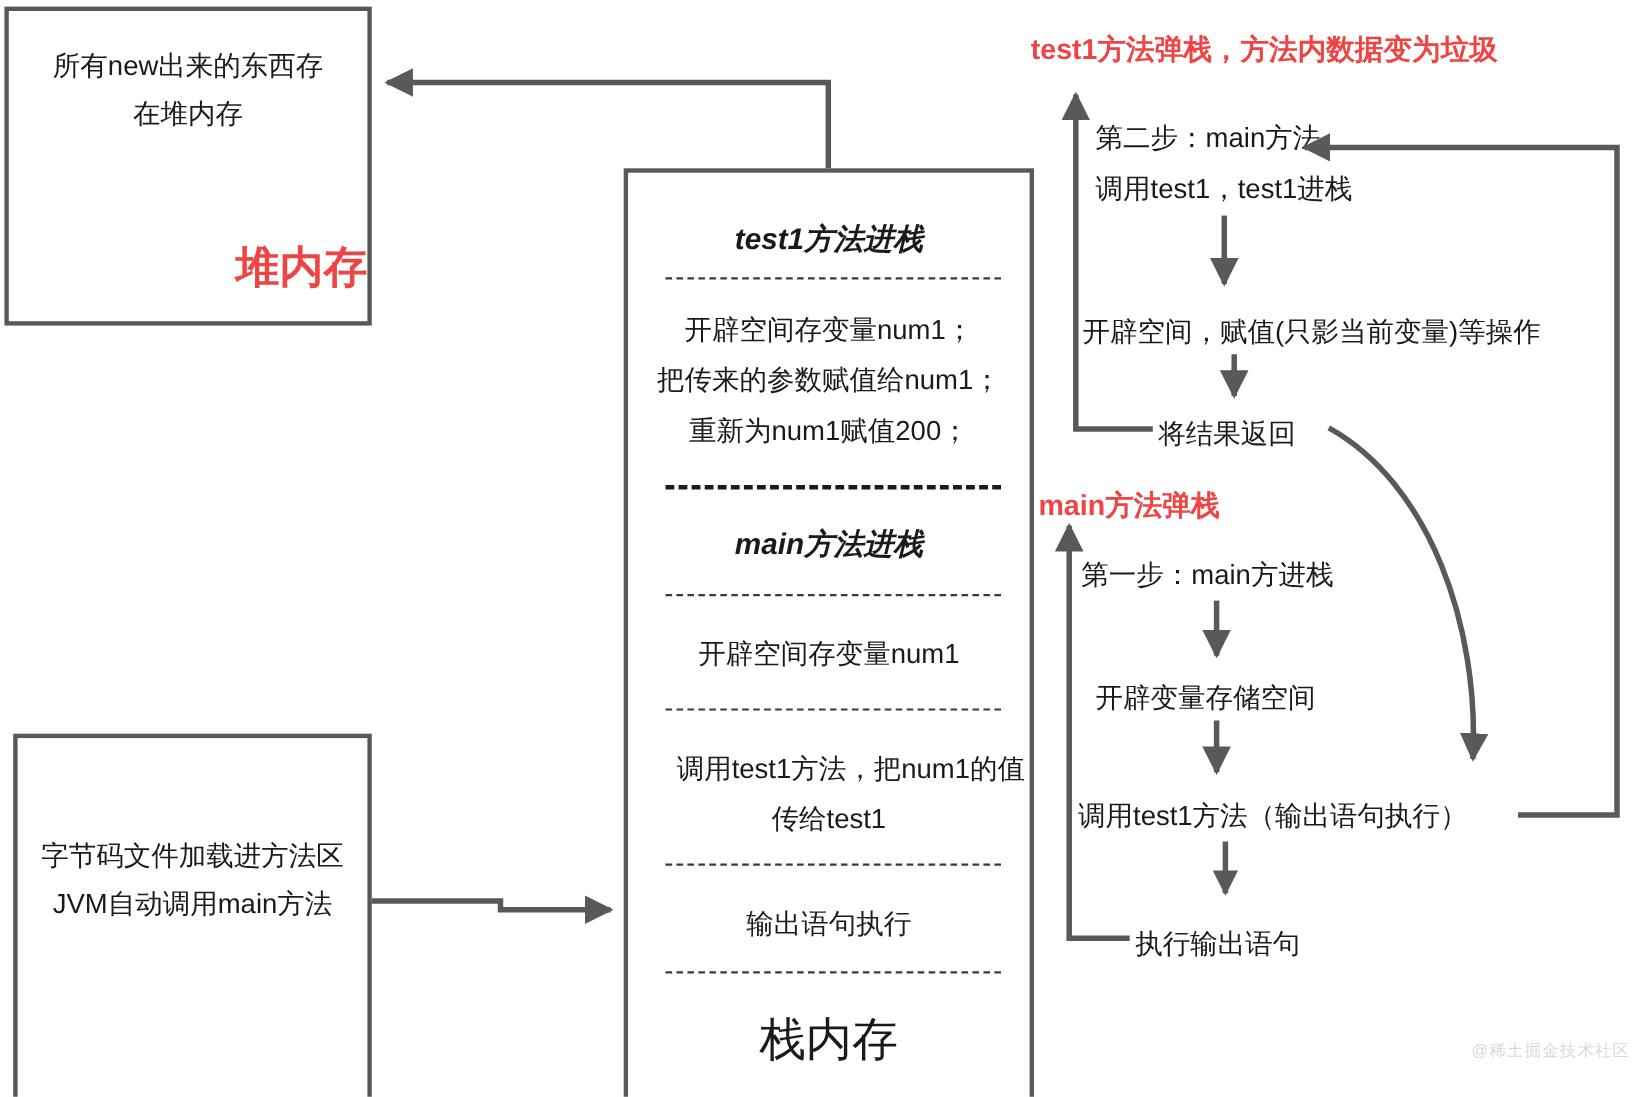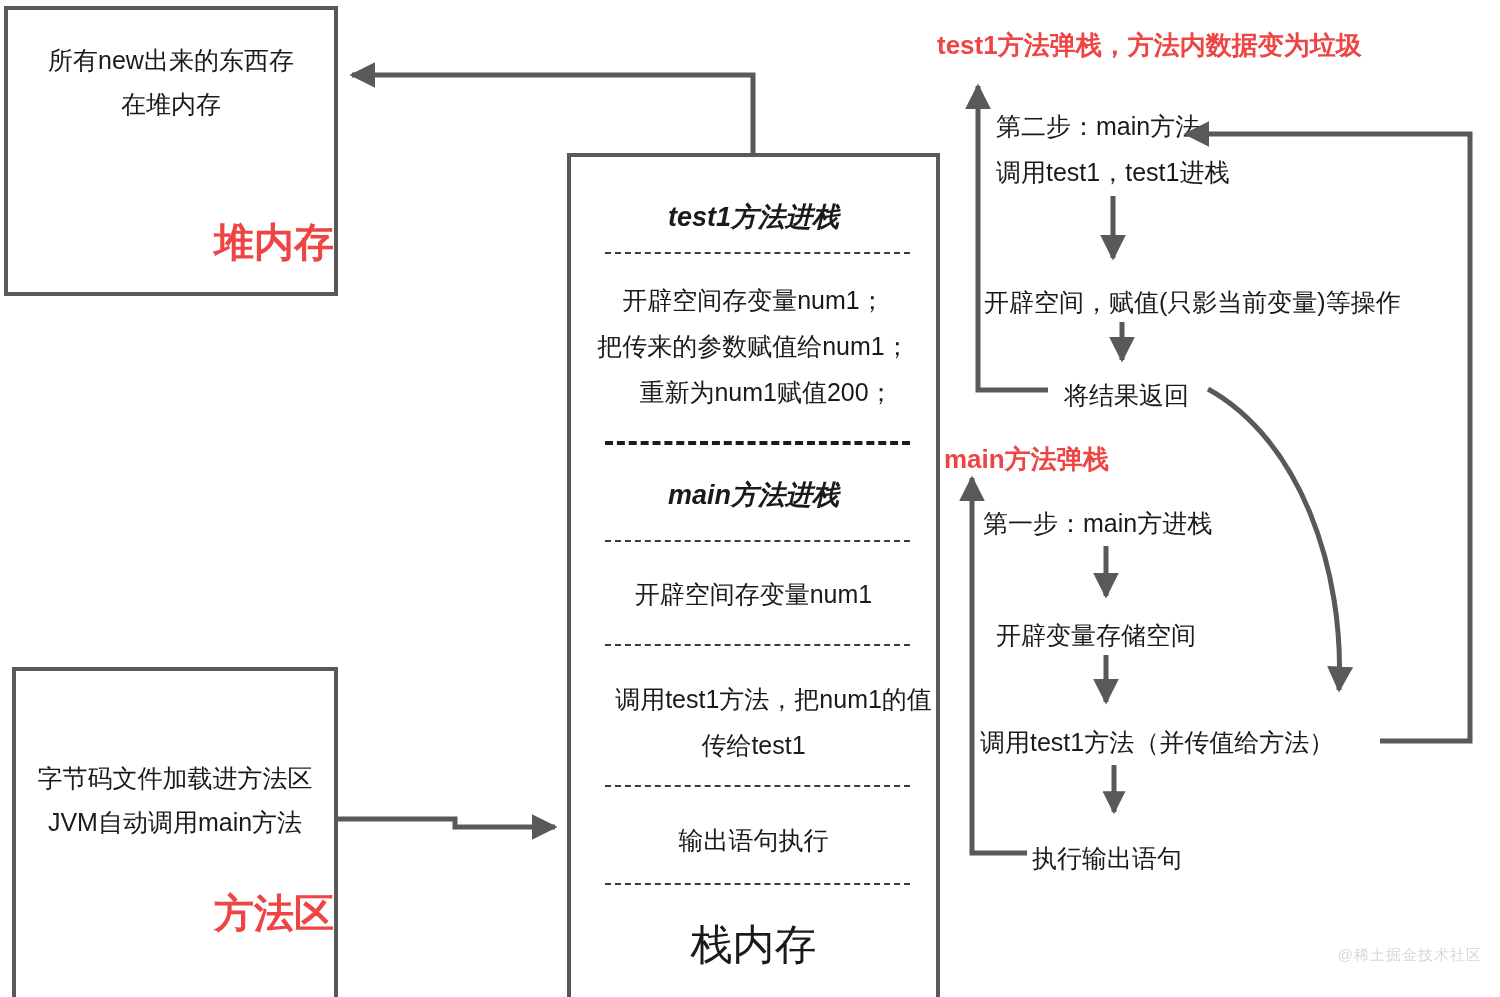--- a/index.html
+++ b/index.html
@@ -57,31 +57,30 @@
       <div>在堆内存</div>
     </div>
     <div class="box-title" id="heap-title">堆内存</div>
   </div>
 
   <div class="box" id="method-box">
     <div class="box-lines" id="method-lines">
       <div>字节码文件加载进方法区</div>
       <div>JVM自动调用main方法</div>
     </div>
-    <div class="box-title" id="method-title">方法区</div>
   </div>
 
   <div class="box" id="stack-box">
 
     <div class="stack-cell stack-hdr" style="top:42px;">test1方法进栈</div>
     <div class="sep" style="top:95px;"></div>
 
     <div class="stack-cell stack-txt" style="top:120px;">开辟空间存变量num1；</div>
     <div class="stack-cell stack-txt" style="top:166px;">把传来的参数赋值给num1；</div>
-    <div class="stack-cell stack-txt" style="top:212px;margin-left:13px;">重新为num1赋值200；</div>
+    <div class="stack-cell stack-txt" style="top:212px;">重新为num1赋值200；</div>
     <div class="sep bold" style="top:284px;"></div>
 
     <div class="stack-cell stack-hdr" style="top:320px;">main方法进栈</div>
     <div class="sep" style="top:383px;"></div>
 
     <div class="stack-cell stack-ital" style="top:421px;">开辟空间存变量num1</div>
     <div class="sep" style="top:487px;"></div>
 
     <div class="stack-cell stack-txt" style="top:519px;padding-left:20px;">调用test1方法，把num1的值</div>
     <div class="stack-cell stack-txt" style="top:565px;">传给test1</div>
@@ -93,29 +92,29 @@
     <div class="stack-cell stack-foot" style="top:760px;">栈内存</div>
   </div>
 
   <div class="flow-bold" style="left:937px;top:28px;">test1方法弹栈，方法内数据变为垃圾</div>
 
   <div class="flow-txt" style="left:996px;top:106px;">第二步：main方法</div>
   <div class="flow-txt" style="left:996px;top:152px;">调用test1，test1进栈</div>
 
   <div class="flow-txt" style="left:984px;top:282px;">开辟空间，赋值(只影当前变量)等操作</div>
 
-  <div class="flow-txt" style="left:1053px;top:375px;margin-left:11px;">将结果返回</div>
+  <div class="flow-txt" style="left:1053px;top:375px;">将结果返回</div>
 
   <div class="flow-bold" style="left:944px;top:442px;">main方法弹栈</div>
 
   <div class="flow-txt" style="left:983px;top:503px;">第一步：main方进栈</div>
 
   <div class="flow-txt" style="left:996px;top:615px;">开辟变量存储空间</div>
 
-  <div class="flow-txt" style="left:980px;top:722px;">调用test1方法（并传值给方法）</div>
+  <div class="flow-txt" style="left:980px;top:722px;">调用test1方法（输出语句执行）</div>
 
   <div class="flow-txt" style="left:1032px;top:838px;">执行输出语句</div>
 
   <svg class="overlay" viewBox="0 0 1500 997">
     <defs>
       <marker id="arrow" viewBox="0 0 10 10" refX="9" refY="5" markerWidth="5.2" markerHeight="5.2" orient="auto-start-reverse">
         <path d="M 0 0 L 10 5 L 0 10 z" fill="#595959"></path>
       </marker>
       <marker id="arrow-thin" viewBox="0 0 10 10" refX="9" refY="5" markerWidth="4.6" markerHeight="4.6" orient="auto-start-reverse">
         <path d="M 0 0 L 10 5 L 0 10 z" fill="#595959"></path>

